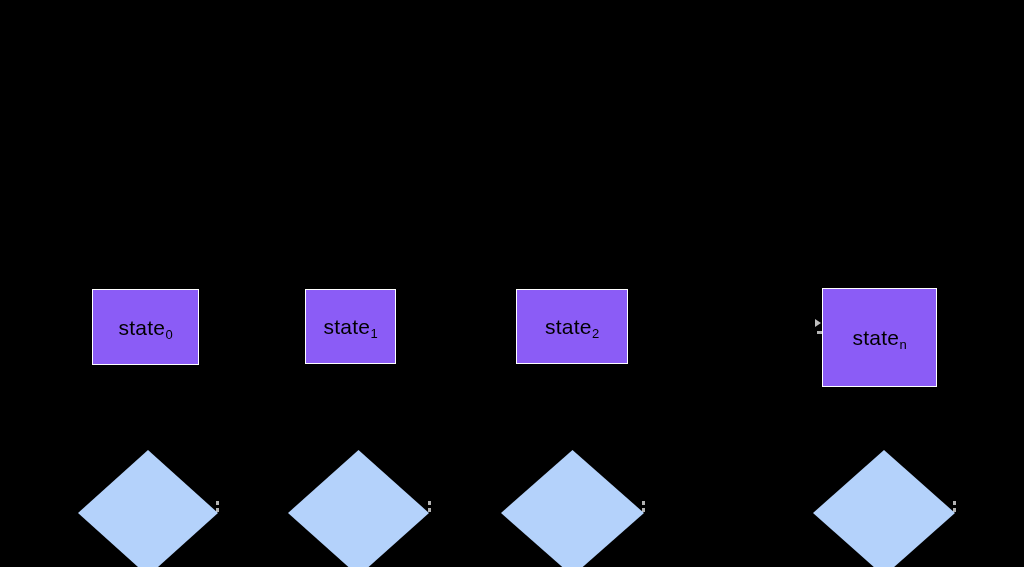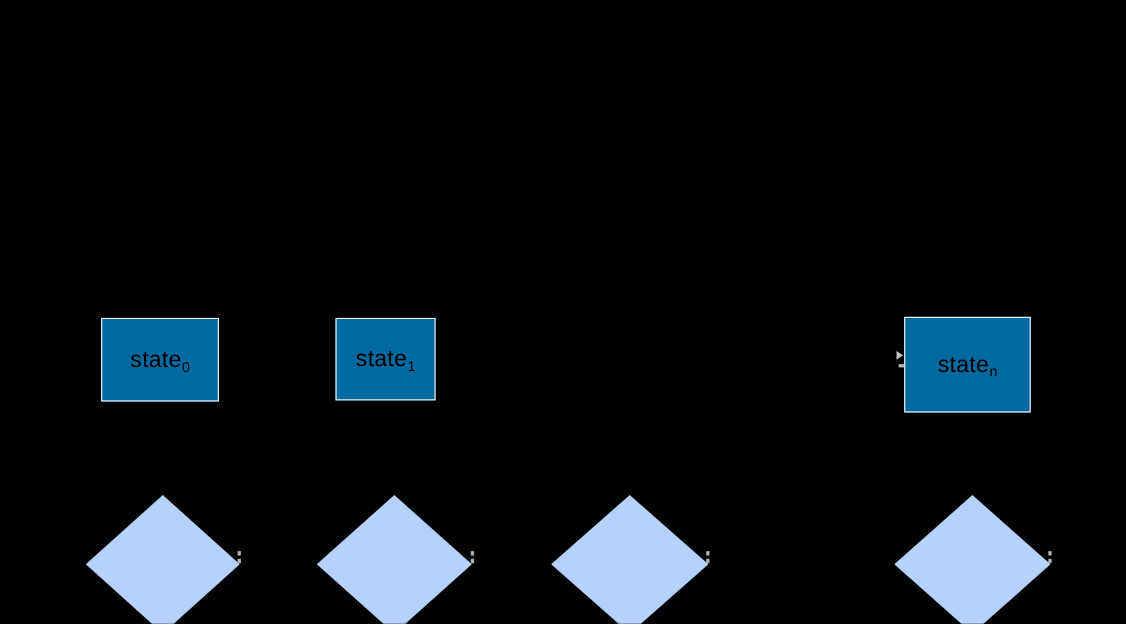--- a/index.html
+++ b/index.html
@@ -18,21 +18,21 @@
     position: relative;
     width: 1024px;
     height: 567px;
     background: #000000;
   }
 
   
   .state-box {
     position: absolute;
     box-sizing: border-box;
-    background: #0369a1;
+    background: #8b5cf6;
     border: 1px solid #ffffff;
     display: flex;
     align-items: center;
     justify-content: center;
   }
   .state-label {
     color: #000000;
     font-size: 21px;
     font-weight: 400;
     line-height: 1;
@@ -89,22 +89,25 @@
 <div id="canvas">
 
   <div class="state-box" style="left:92px; top:289px; width:107px; height:76px;">
     <span class="state-label"><span>state</span><span class="sub">0</span></span>
   </div>
 
   <div class="state-box" style="left:305px; top:289px; width:91px; height:75px;">
     <span class="state-label"><span>state</span><span class="sub">1</span></span>
   </div>
 
+  <div class="state-box" style="left:516px; top:289px; width:112px; height:75px;">
+    <span class="state-label"><span>state</span><span class="sub">2</span></span>
+  </div>
 
-  <div class="state-box" style="left:822px; top:288px; width:115px; height:87px;">
+  <div class="state-box" style="left:822px; top:288px; width:115px; height:99px;">
     <span class="state-label"><span>state</span><span class="sub">n</span></span>
   </div>
 
   <div class="arrow-frag" style="left:815px; top:319px; width:8px; height:9px;">
     <span class="head"></span>
   </div>
   <div class="arrow-frag" style="left:817px; top:331px; width:6px; height:6px;">
     <span class="tick" style="left:0; top:0; width:5px; height:3px;"></span>
   </div>
 

